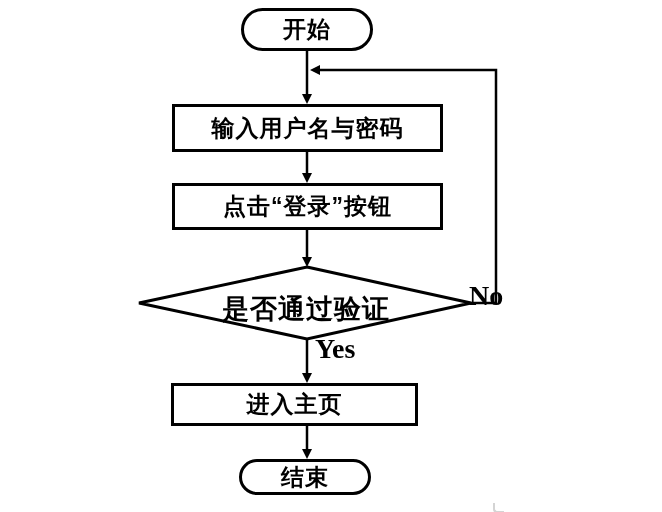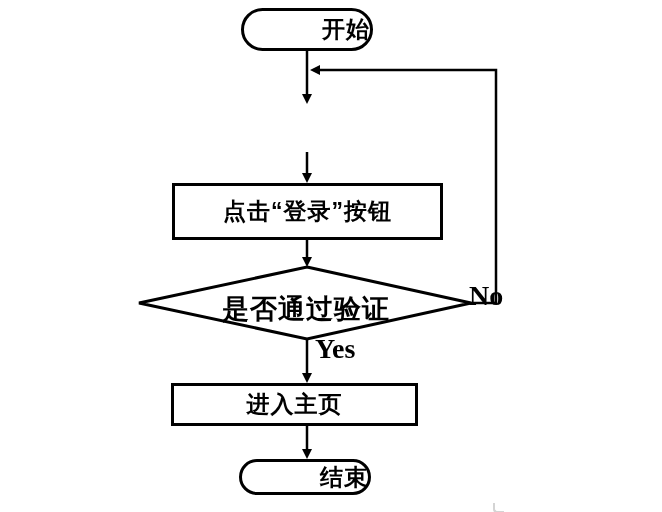--- a/index.html
+++ b/index.html
@@ -23,24 +23,24 @@
     align-items: center;
     justify-content: center;
     border: 3px solid #000000;
     background: #ffffff;
     font-weight: bold;
     font-size: 23px;
     color: #000000;
     letter-spacing: 1px;
     white-space: nowrap;
   }
-  .terminator { border-radius: 22px; justify-content: flex-end; }
+  .terminator { border-radius: 22px; }
   .node-start { left: 241px; top: 8px;  width: 132px; height: 43px; }
   .node-input { left: 172px; top: 104px; width: 271px; height: 48px; }
-  .node-click { left: 172px; top: 183px; width: 271px; height: 57px; align-items: center; }
+  .node-click { left: 172px; top: 183px; width: 271px; height: 47px; align-items: center; }
   .node-home  { left: 171px; top: 383px; width: 247px; height: 43px; }
   .node-end   { left: 239px; top: 459px; width: 132px; height: 36px; }
   .diamond-label {
     position: absolute;
     left: 206px; top: 291px;
     width: 200px;
     text-align: center;
     font-weight: bold;
     font-size: 27px;
     color: #000000;
@@ -98,20 +98,23 @@
     <polygon points="302,373 312,373 307,383" fill="#000000"></polygon>
 
     <line x1="307" y1="426" x2="307" y2="450" stroke="#000000" stroke-width="2.5"></line>
     <polygon points="302,449 312,449 307,459" fill="#000000"></polygon>
   </svg>
 
   <div class="node terminator node-start">
     <span>开始</span>
   </div>
 
+  <div class="node node-input">
+    <span>输入用户名与密码</span>
+  </div>
 
   <div class="node node-click">
     <span>点击“登录”按钮</span>
   </div>
 
   <div class="diamond-label">是否通过验证</div>
 
   <div class="node node-home">
     <span>进入主页</span>
   </div>

